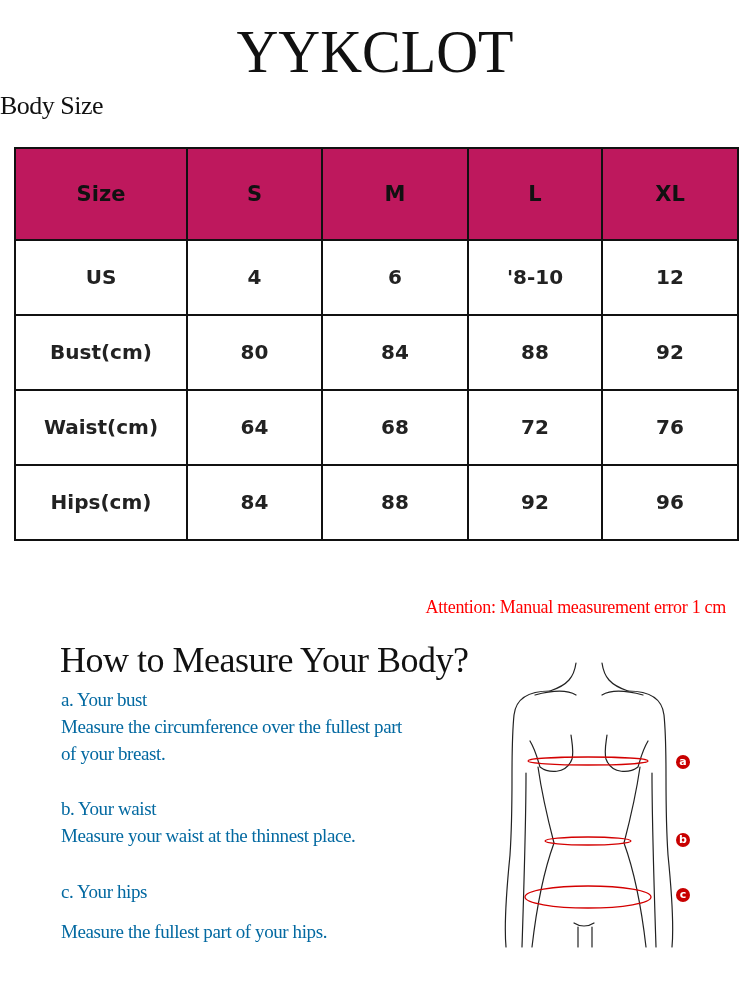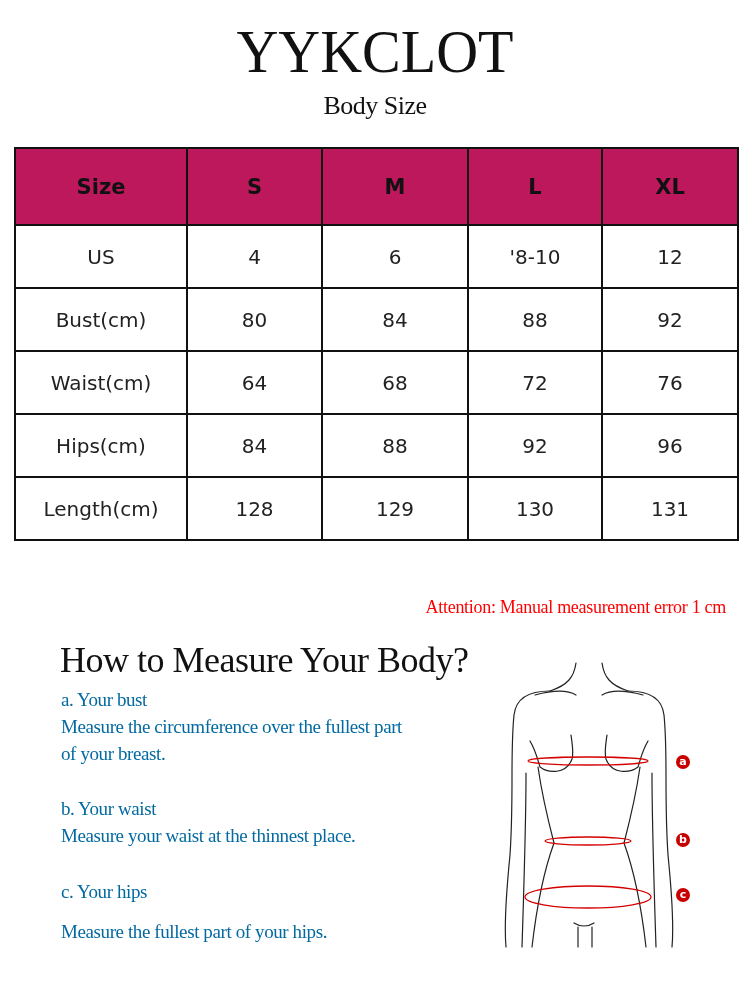--- a/index.html
+++ b/index.html
@@ -4,39 +4,39 @@
   <style>
     html, body { margin: 0; padding: 0; background: #ffffff; }
     body { width: 750px; height: 1000px; position: relative; overflow: hidden; }
     .brand {
       position: absolute; left: 0; top: 22px; width: 750px; text-align: center;
       font-family: "Liberation Serif", "DejaVu Serif", serif;
       font-size: 58px; line-height: 60px; color: #111; letter-spacing: 0px;
       transform: scaleY(1.05);
     }
     .subtitle {
-      position: absolute; left: 0; top: 91px; width: 750px; text-align: center;
+      position: absolute; left: 0; top: 91px; width: 750px; 
       font-family: "Liberation Serif", "DejaVu Serif", serif;
       font-size: 26px; line-height: 30px; color: #111; letter-spacing: -0.5px;
     }
     table.size-table {
       position: absolute; left: 14px; top: 147px;
       width: 723px; height: 394px;
       border-collapse: collapse; table-layout: fixed;
       font-family: "DejaVu Sans", "Liberation Sans", sans-serif;
     }
     table.size-table td, table.size-table th {
       border: 2px solid #111; text-align: center; vertical-align: middle;
       font-size: 20px; color: #222; padding: 0;
     }
     table.size-table th {
       background: #be185d; font-weight: bold; font-size: 21px; color: #111;
       height: 75px;
     }
-    table.size-table td { height: 61px; font-weight: normal; }
+    table.size-table td { height: 61px; font-weight: bold; }
     .attention {
       position: absolute; left: 0; top: 596px; width: 726px; text-align: right;
       font-family: "Liberation Serif", "DejaVu Serif", serif;
       font-size: 18px; line-height: 22px; color: #ff0000; letter-spacing: -0.3px;
     }
     .measure-title {
       position: absolute; left: 60px; top: 638px;
       font-family: "Liberation Serif", "DejaVu Serif", serif;
       font-size: 36px; line-height: 44px; color: #111; letter-spacing: -0.5px;
       white-space: nowrap;
@@ -97,27 +97,20 @@
     <td>72</td>
     <td>76</td>
   </tr>
   <tr>
     <td>Hips(cm)</td>
     <td>84</td>
     <td>88</td>
     <td>92</td>
     <td>96</td>
   </tr>
-  <tr>
-    <td>Length(cm)</td>
-    <td>128</td>
-    <td>129</td>
-    <td>130</td>
-    <td>131</td>
-  </tr>
 </tbody>
   </table>
 
 <div class="attention">Attention: Manual measurement error 1 cm</div>
 
 <div class="measure-title">How to Measure Your Body?</div>
 
 <div class="instr" style="top:686px">a. Your bust</div>
 <div class="instr" style="top:713px">Measure the circumference over the fullest part</div>
 <div class="instr" style="top:740px">of your breast.</div>

